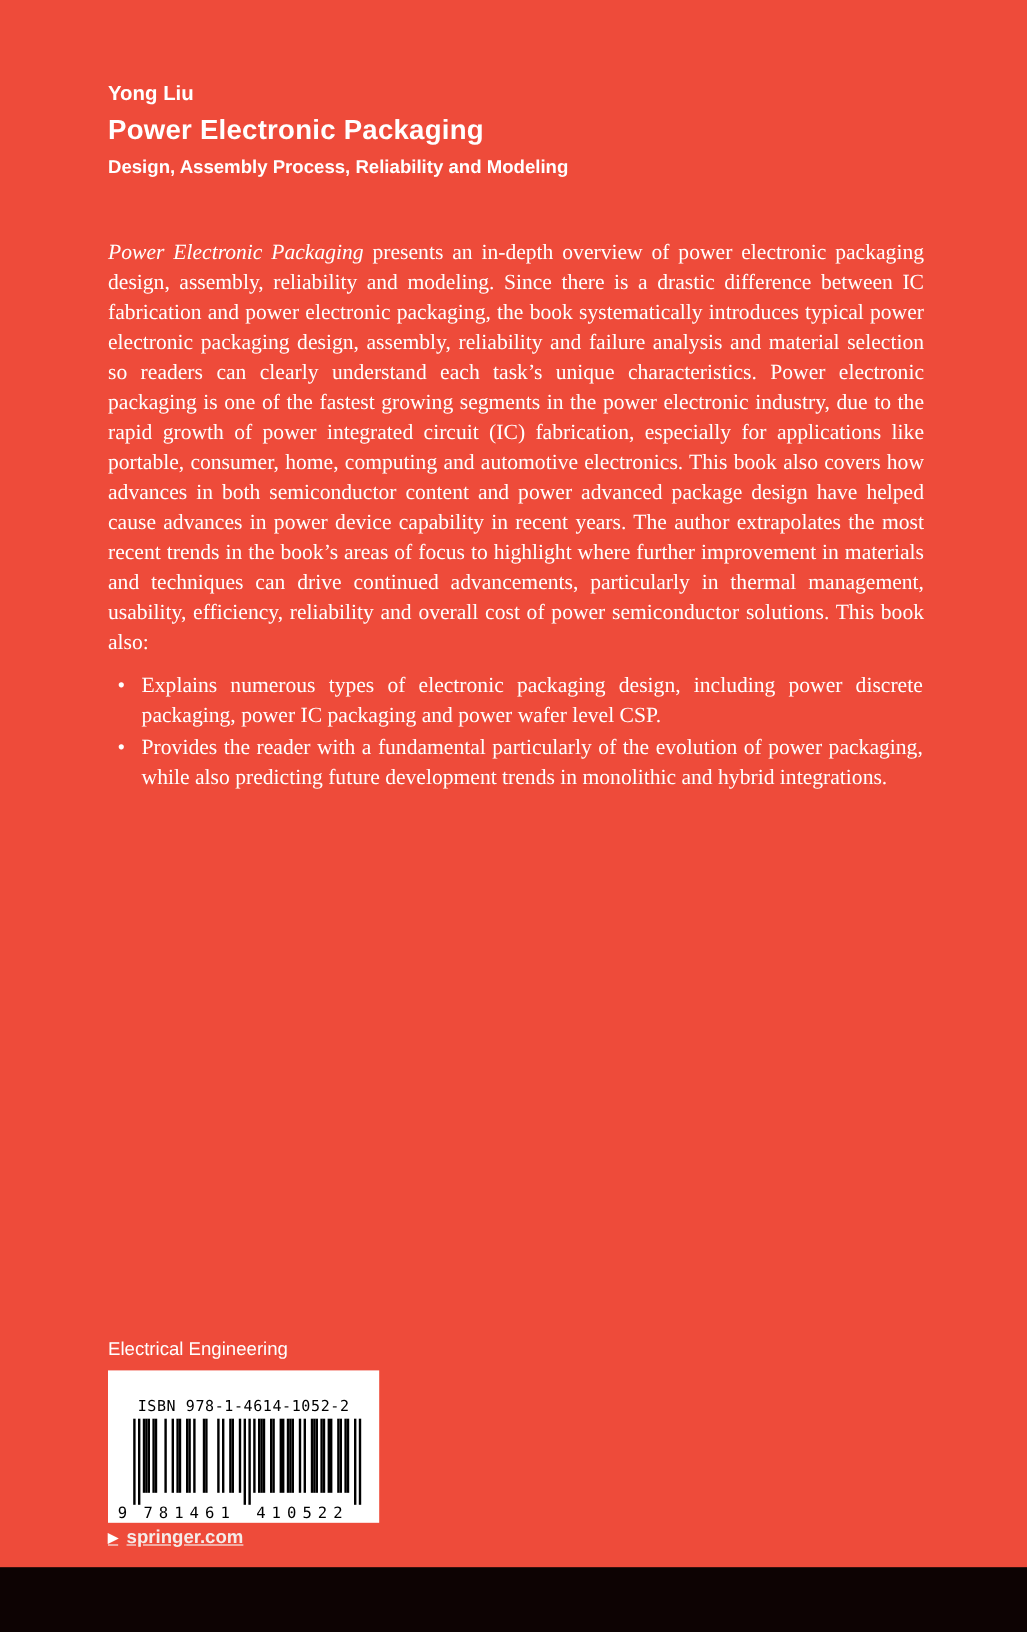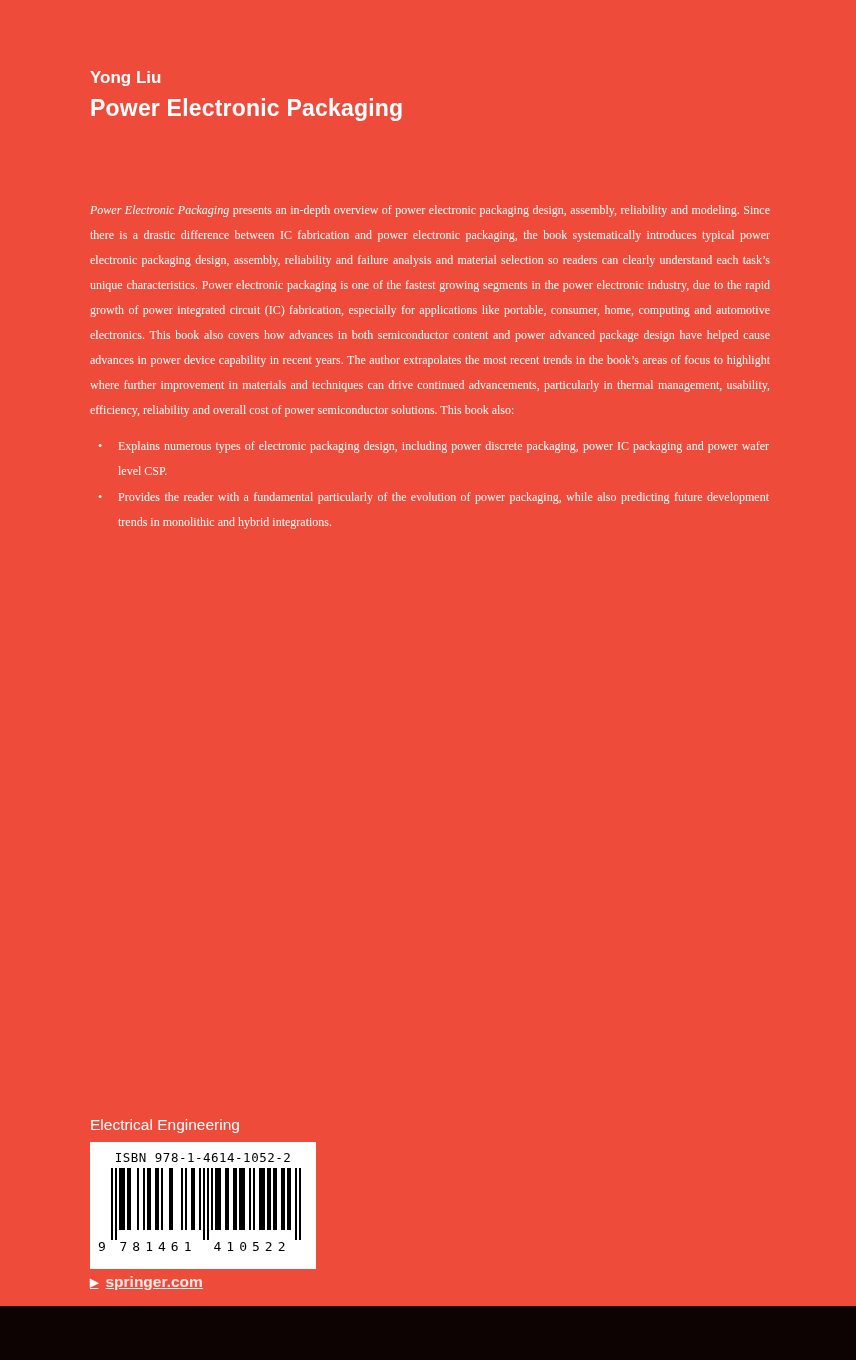--- a/index.html
+++ b/index.html
@@ -23,40 +23,40 @@
 
   
   .hdr{position:absolute;left:90px;top:68px;right:86px;font-family:"Liberation Sans", sans-serif;font-weight:bold;}
   .author{font-size:17px;line-height:20px;}
   .title{font-size:23px;line-height:26px;margin-top:7px;letter-spacing:0.2px;}
   .subtitle{font-size:15.5px;line-height:18px;margin-top:10px;}
 
   
   .body-copy{
     position:absolute;left:90px;top:198px;width:680px;
-    font-size:12px;line-height:25px;
+    font-size:18px;line-height:25px;
     text-align:justify;
   }
   .body-copy p{margin:0;}
   .body-copy em{font-style:italic;}
   ul.bullets{list-style:none;margin:11px 0 0 0;padding:0;}
   ul.bullets li{position:relative;padding-left:28px;margin:0 1px 1px 0;}
   ul.bullets li::before{content:"\2022";position:absolute;left:8px;top:0;}
   .closing{margin-top:13px !important;}
 
   
   .category{position:absolute;left:90px;top:1116px;font-family:"Liberation Sans", sans-serif;font-weight:normal;font-size:15.5px;}
   .isbn-box{
     position:absolute;left:90px;top:1142px;width:226px;height:127px;
     background:var(--isbn_box_bg);color:var(--isbn_text);
     text-align:center;
   }
   .isbn-label{
     font-family:"DejaVu Sans Mono", monospace;
-    font-size:12.5px;line-height:14px;margin-top:9px;letter-spacing:0.5px;
+    font-size:12.5px;line-height:14px;margin-top:23px;letter-spacing:0.5px;
     color:var(--isbn_text);
   }
   svg.barcode{display:block;margin:3px auto 0 auto;}
   svg.barcode rect{fill:var(--isbn_text);}
   svg.barcode text{
     font-family:"DejaVu Sans Mono", monospace;
     font-size:13px;fill:var(--isbn_text);
   }
   svg.barcode text.grp{letter-spacing:5px;}
 
@@ -71,20 +71,21 @@
   .bottom-band{position:absolute;left:0;right:0;bottom:0;height:54px;background:var(--footer_band);}
 </style>
 </head>
 <body>
 
 <div class="page">
 
   <div class="hdr">
     <div class="author">Yong Liu</div>
     <div class="title">Power Electronic Packaging</div>
+    <div class="subtitle">Design, Assembly Process, Reliability and Modeling</div>
   </div>
 
   <div class="body-copy">
     <p><em>Power Electronic Packaging</em><span> presents an in-depth overview of power electronic packaging design, assembly, reliability and modeling. Since there is a drastic difference between IC fabrication and power electronic packaging, the book systematically introduces typical power electronic packaging design, assembly, reliability and failure analysis and material selection so readers can clearly understand each task’s unique characteristics. Power electronic packaging is one of the fastest growing segments in the power electronic industry, due to the rapid growth of power integrated circuit (IC) fabrication, especially for applications like portable, consumer, home, computing and automotive electronics. This book also covers how advances in both semiconductor content and power advanced package design have helped cause advances in power device capability in recent years. The author extrapolates the most recent trends in the book’s areas of focus to highlight where further improvement in materials and techniques can drive continued advancements, particularly in thermal management, usability, efficiency, reliability and overall cost of power semiconductor solutions. This book also:</span></p>
     <ul class="bullets">
       <li><span>Explains numerous types of electronic packaging design, including power discrete packaging, power IC packaging and power wafer level CSP.</span></li>
       <li><span>Provides the reader with a fundamental particularly of the evolution of power packaging, while also predicting future development trends in monolithic and hybrid integrations.</span></li>
     </ul>
   </div>
 

